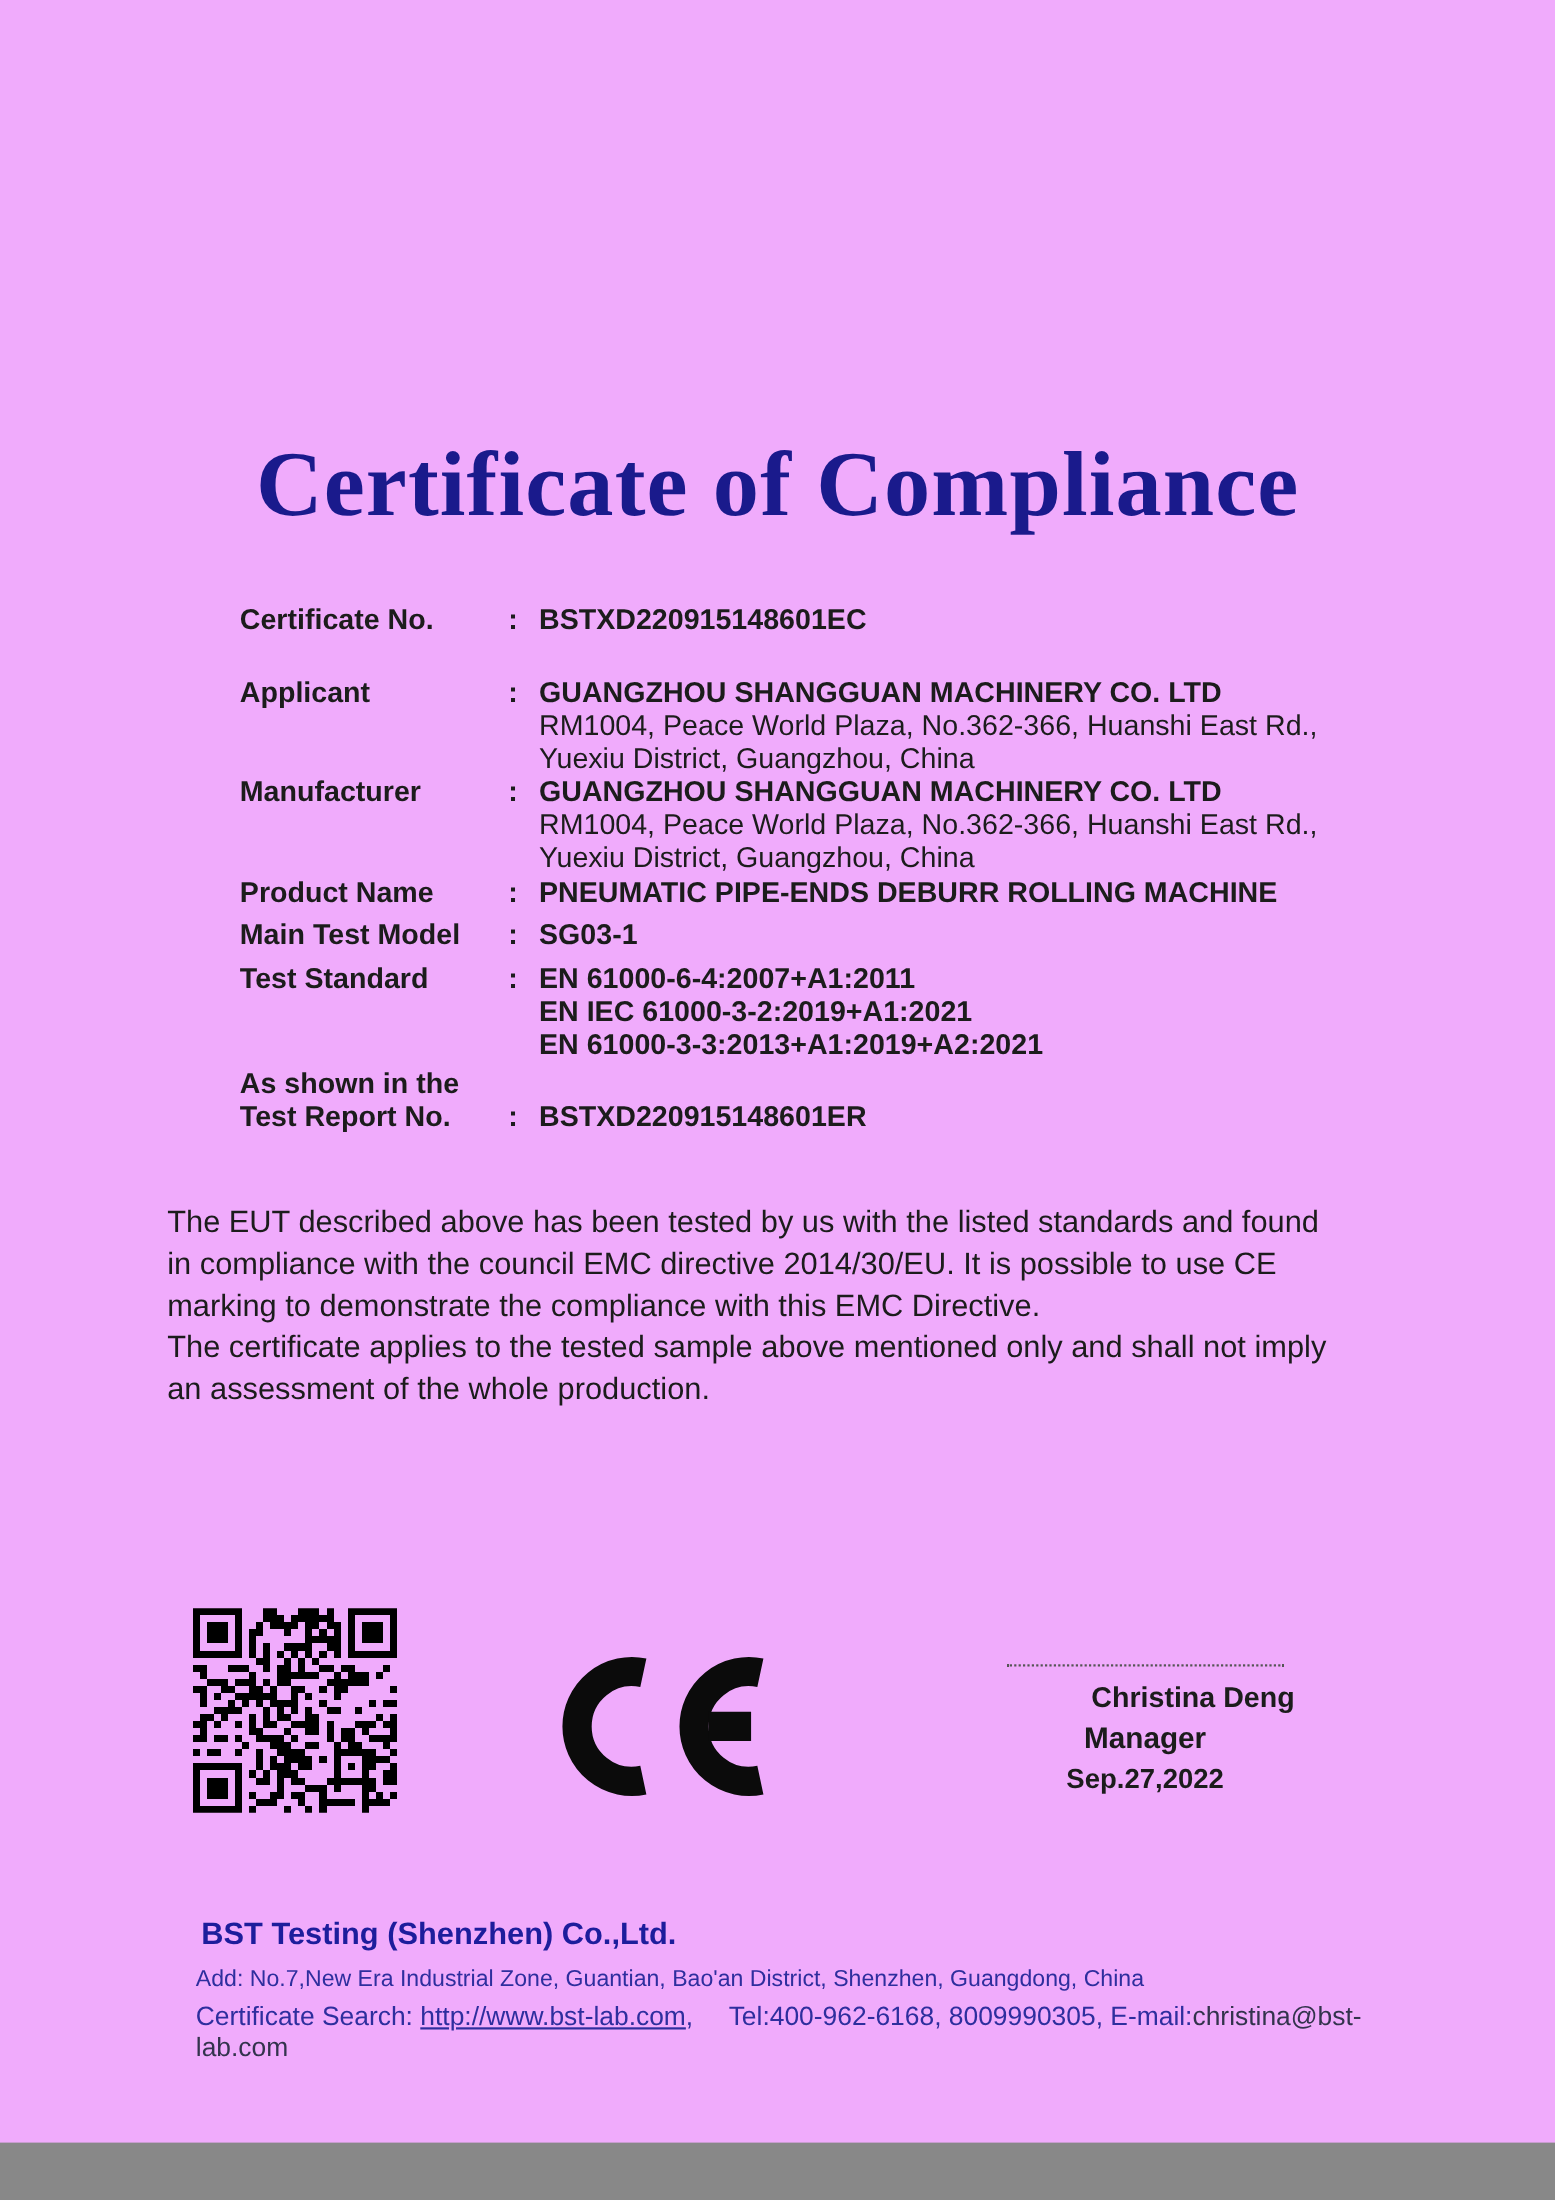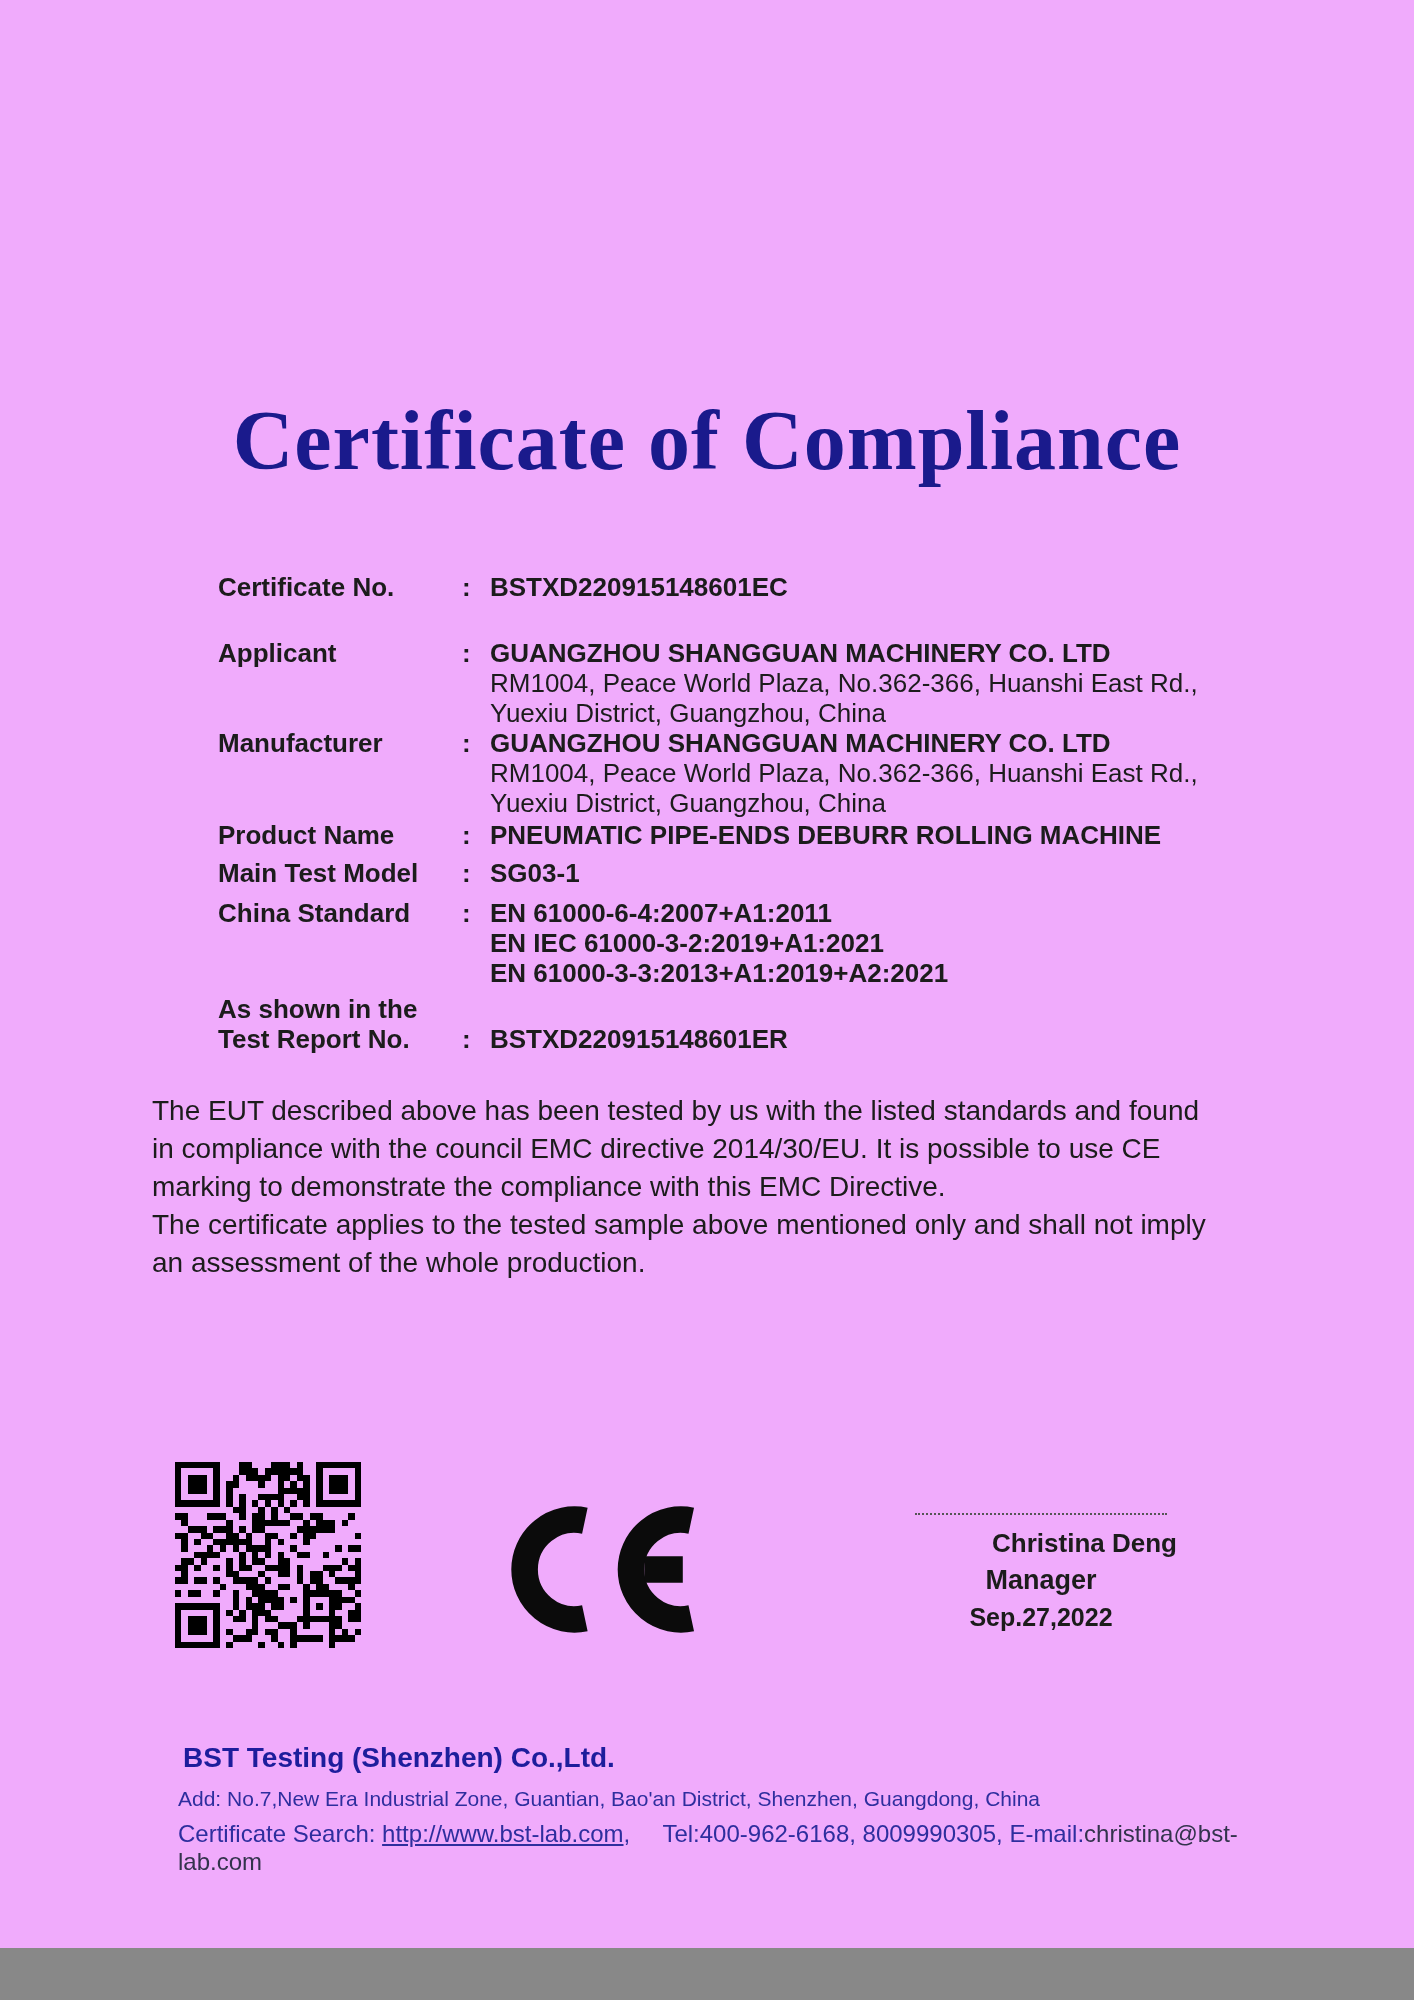--- a/index.html
+++ b/index.html
@@ -19,21 +19,21 @@
     text-align:center;
     font-family:"Liberation Serif","DejaVu Serif",serif;
     font-weight:bold;
     font-size:84px;
     letter-spacing:1px;
     color:#1a1a8c;
   }
   
   .fields{
     position:absolute;
-    left:218px;top:572px;
+    left:218px;top:548px;
     width:1040px;
   }
   .frow{display:flex;align-items:flex-start;}
   .frow.vcenter{align-items:flex-end;}
   .frow:nth-child(1){margin-bottom:36px;}
   .frow:nth-child(2){margin-bottom:0px;}
   .frow:nth-child(3){margin-bottom:2px;}
   .frow:nth-child(4){margin-bottom:8px;}
   .frow:nth-child(5){margin-bottom:10px;}
   .frow:nth-child(6){margin-bottom:6px;}
@@ -115,21 +115,21 @@
         </div>
       </div>
       <div class="frow">
         <div class="flabel">Main Test Model</div>
         <div class="fcolon">:</div>
         <div class="fvalues">
           <div class="fline bold">SG03-1</div>
         </div>
       </div>
       <div class="frow">
-        <div class="flabel">China Standard</div>
+        <div class="flabel">Test Standard</div>
         <div class="fcolon">:</div>
         <div class="fvalues">
           <div class="fline bold">EN 61000-6-4:2007+A1:2011</div>
           <div class="fline bold">EN IEC 61000-3-2:2019+A1:2021</div>
           <div class="fline bold">EN 61000-3-3:2013+A1:2019+A2:2021</div>
         </div>
       </div>
       <div class="frow vcenter">
         <div class="flabel">As shown in the
 Test Report No.</div>

